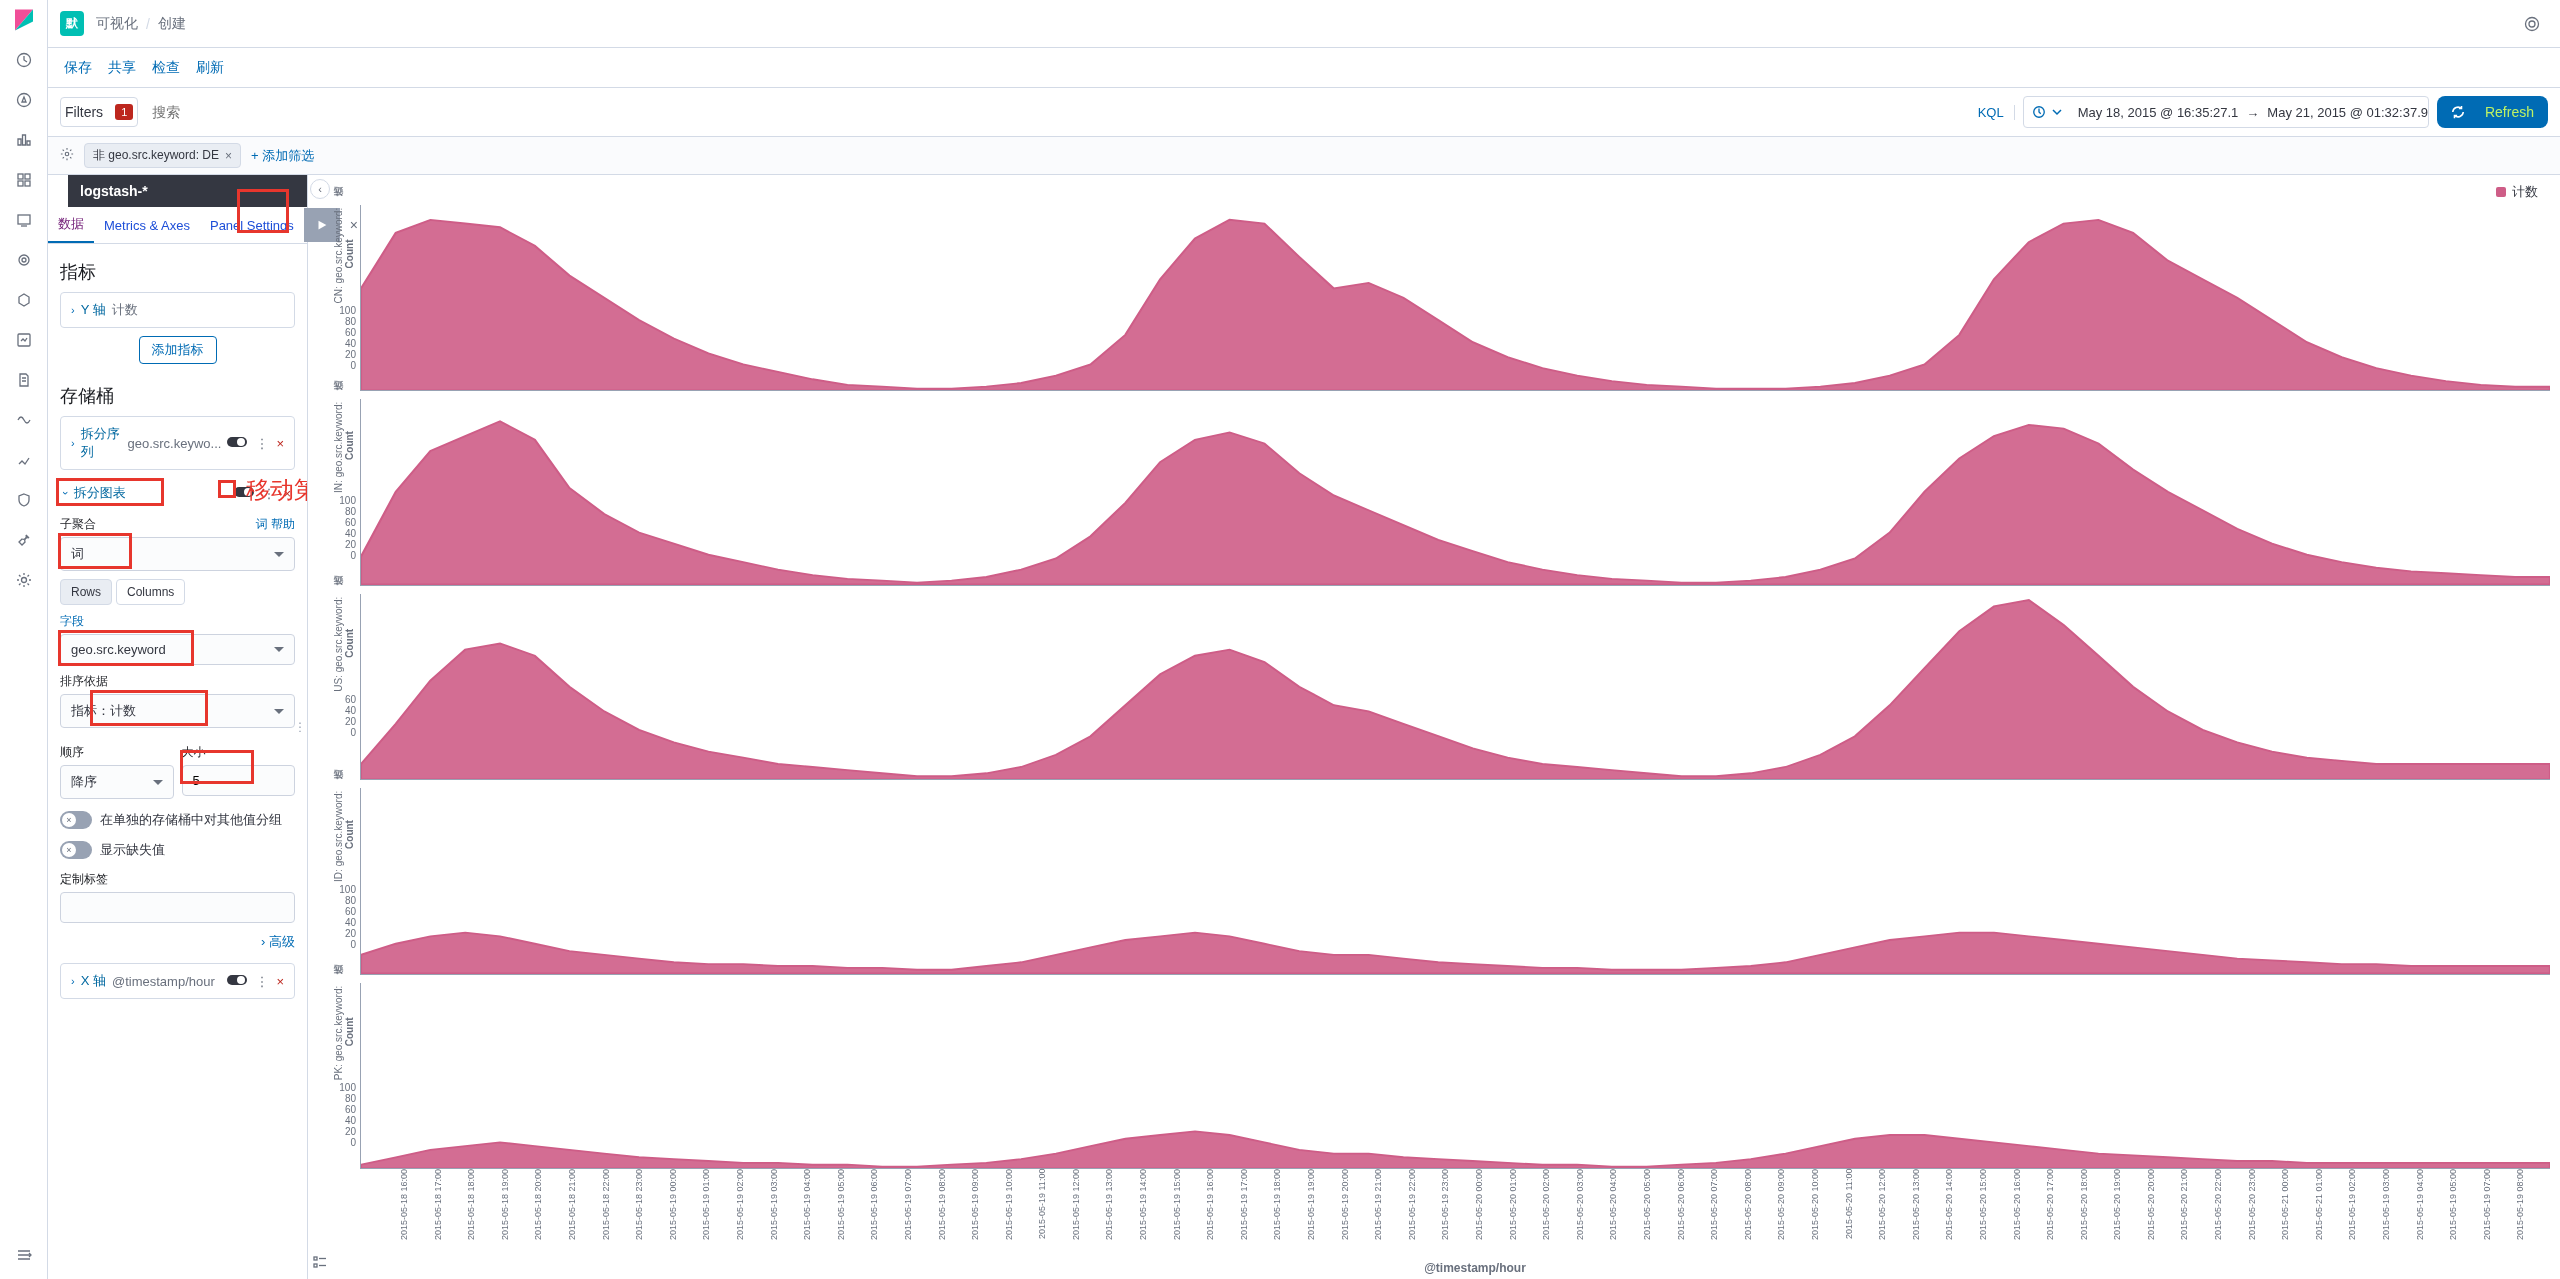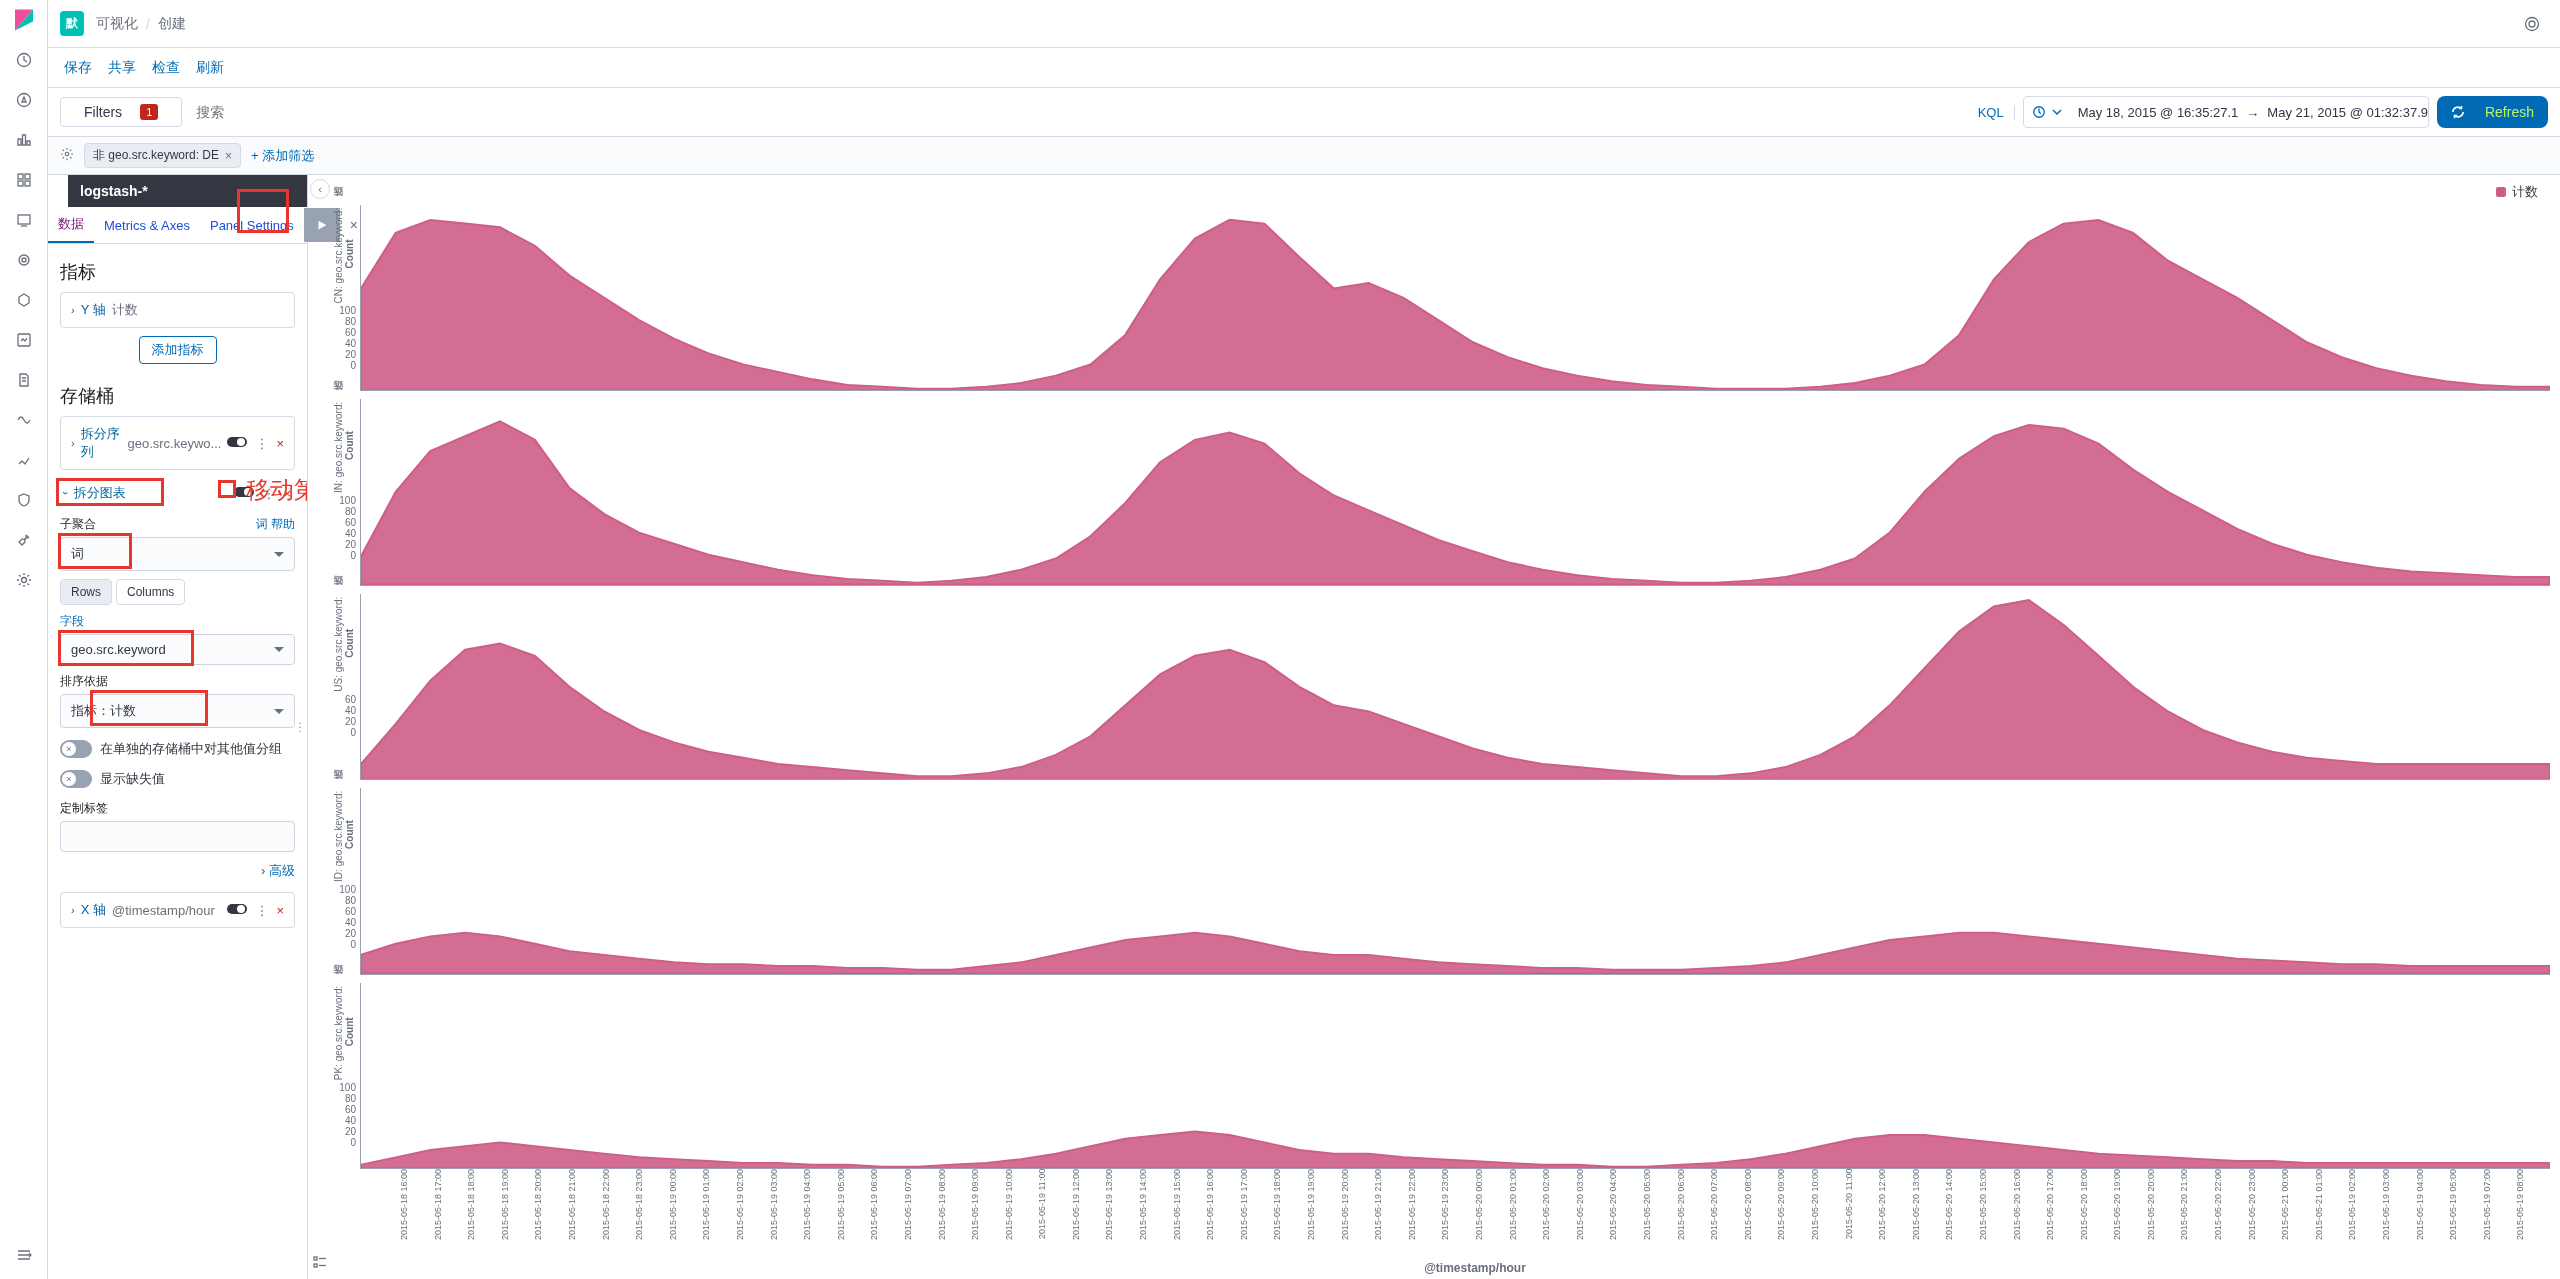--- a/index.html
+++ b/index.html
@@ -12,21 +12,21 @@
 .main-col { flex: 1; display: flex; flex-direction: column; min-width: 0; }
 .header-bar { height: 48px; border-bottom: 1px solid #D3DAE6; display: flex; align-items: center; padding: 0 12px; gap: 12px; }
 .header-tag { background:#00BFB3; color:#fff; font-size:12px; padding:4px 6px; border-radius:4px; font-weight:600;}
 .breadcrumb { color:#69707D; font-size:14px; display:flex; gap:8px; align-items:center;}
 .breadcrumb .sep { color:#D3DAE6;}
 .header-right { margin-left:auto; display:flex; gap:8px;}
 .icon-btn { width:32px; height:32px; display:flex; align-items:center; justify-content:center; color:#69707D; cursor:pointer; border-radius:4px;}
 .toolbar { height: 40px; border-bottom: 1px solid #D3DAE6; display:flex; align-items:center; padding:0 16px; gap:16px;}
 .toolbar a { color:#006BB4; font-size:14px; text-decoration:none; cursor:pointer;}
 .query-bar { display:flex; align-items:center; padding:8px 12px; gap:8px; border-bottom:1px solid #D3DAE6; background:#fff;}
-.filters-chip { display:flex; align-items:center; gap:18px; padding:6px 23px; background:#fff; border:1px solid #D3DAE6; border-radius:4px; font-size:14px;}
+.filters-chip { display:flex; align-items:center; gap:12px; padding:6px 4px; background:#fff; border:1px solid #D3DAE6; border-radius:4px; font-size:14px;}
 .badge-red { background:#BD271E; color:#fff; font-size:11px; padding:0 6px; border-radius:3px; line-height:16px;}
 .search-input { flex:1; border:none; outline:none; font-size:14px; padding:6px; color:#69707D;}
 .kql { color:#006BB4; font-size:13px; padding:0 10px; cursor:pointer; border-right:1px solid #D3DAE6;}
 .date-picker { display:flex; align-items:center; gap:8px; border:1px solid #D3DAE6; border-radius:4px; padding:4px 0; font-size:13px;}
 .date-chip { display:flex; align-items:center; gap:6px; padding:4px 8px; border-radius:4px; color:#006BB4;}
 .refresh-btn { background:#006BB4; color:#bef264; border:none; padding:8px 14px; border-radius:8px; font-size:14px; display:flex; align-items:center; gap:20px; cursor:pointer;}
 .filter-row { display:flex; align-items:center; padding:6px 12px; gap:10px; border-bottom:1px solid #D3DAE6; background:#fafbfd;}
 .gear { color:#69707D; cursor:pointer;}
 .filter-pill { display:flex; align-items:center; gap:6px; background:#E9EDF3; border:1px solid #D3DAE6; padding:3px 8px; border-radius:4px; font-size:12px; color:#343741;}
 .filter-pill .x { cursor:pointer; color:#69707D;}
@@ -343,20 +343,37 @@
           <div class="field-label">
               <span>排序依据</span>
             </div>
           <div style="position:relative;">
             <div class="sel">
                 <span>指标：计数</span>
               </div>
             <div class="red-box" style="left:30px; top:-4px; width:118px; height:36px;"></div>
           </div>
 
+          <div class="row2" style="margin-top:8px;">
+            <div>
+              <div class="field-label">
+                  <span>顺序</span>
+                </div>
+              <div class="sel">
+                  <span>降序</span>
+                </div>
+            </div>
+            <div style="position:relative;">
+              <div class="field-label">
+                  <span>大小</span>
+                </div>
+              <input class="inp" value="5" style="">
+              <div class="red-box" style="left:-2px; top:14px; width:74px; height:34px;"></div>
+            </div>
+          </div>
 
           <div class="switch-row">
             <div class="switch">
                 <div class="knob">×</div>
               </div>
             <span>在单独的存储桶中对其他值分组</span>
           </div>
           <div class="switch-row">
             <div class="switch">
                 <div class="knob">×</div>

